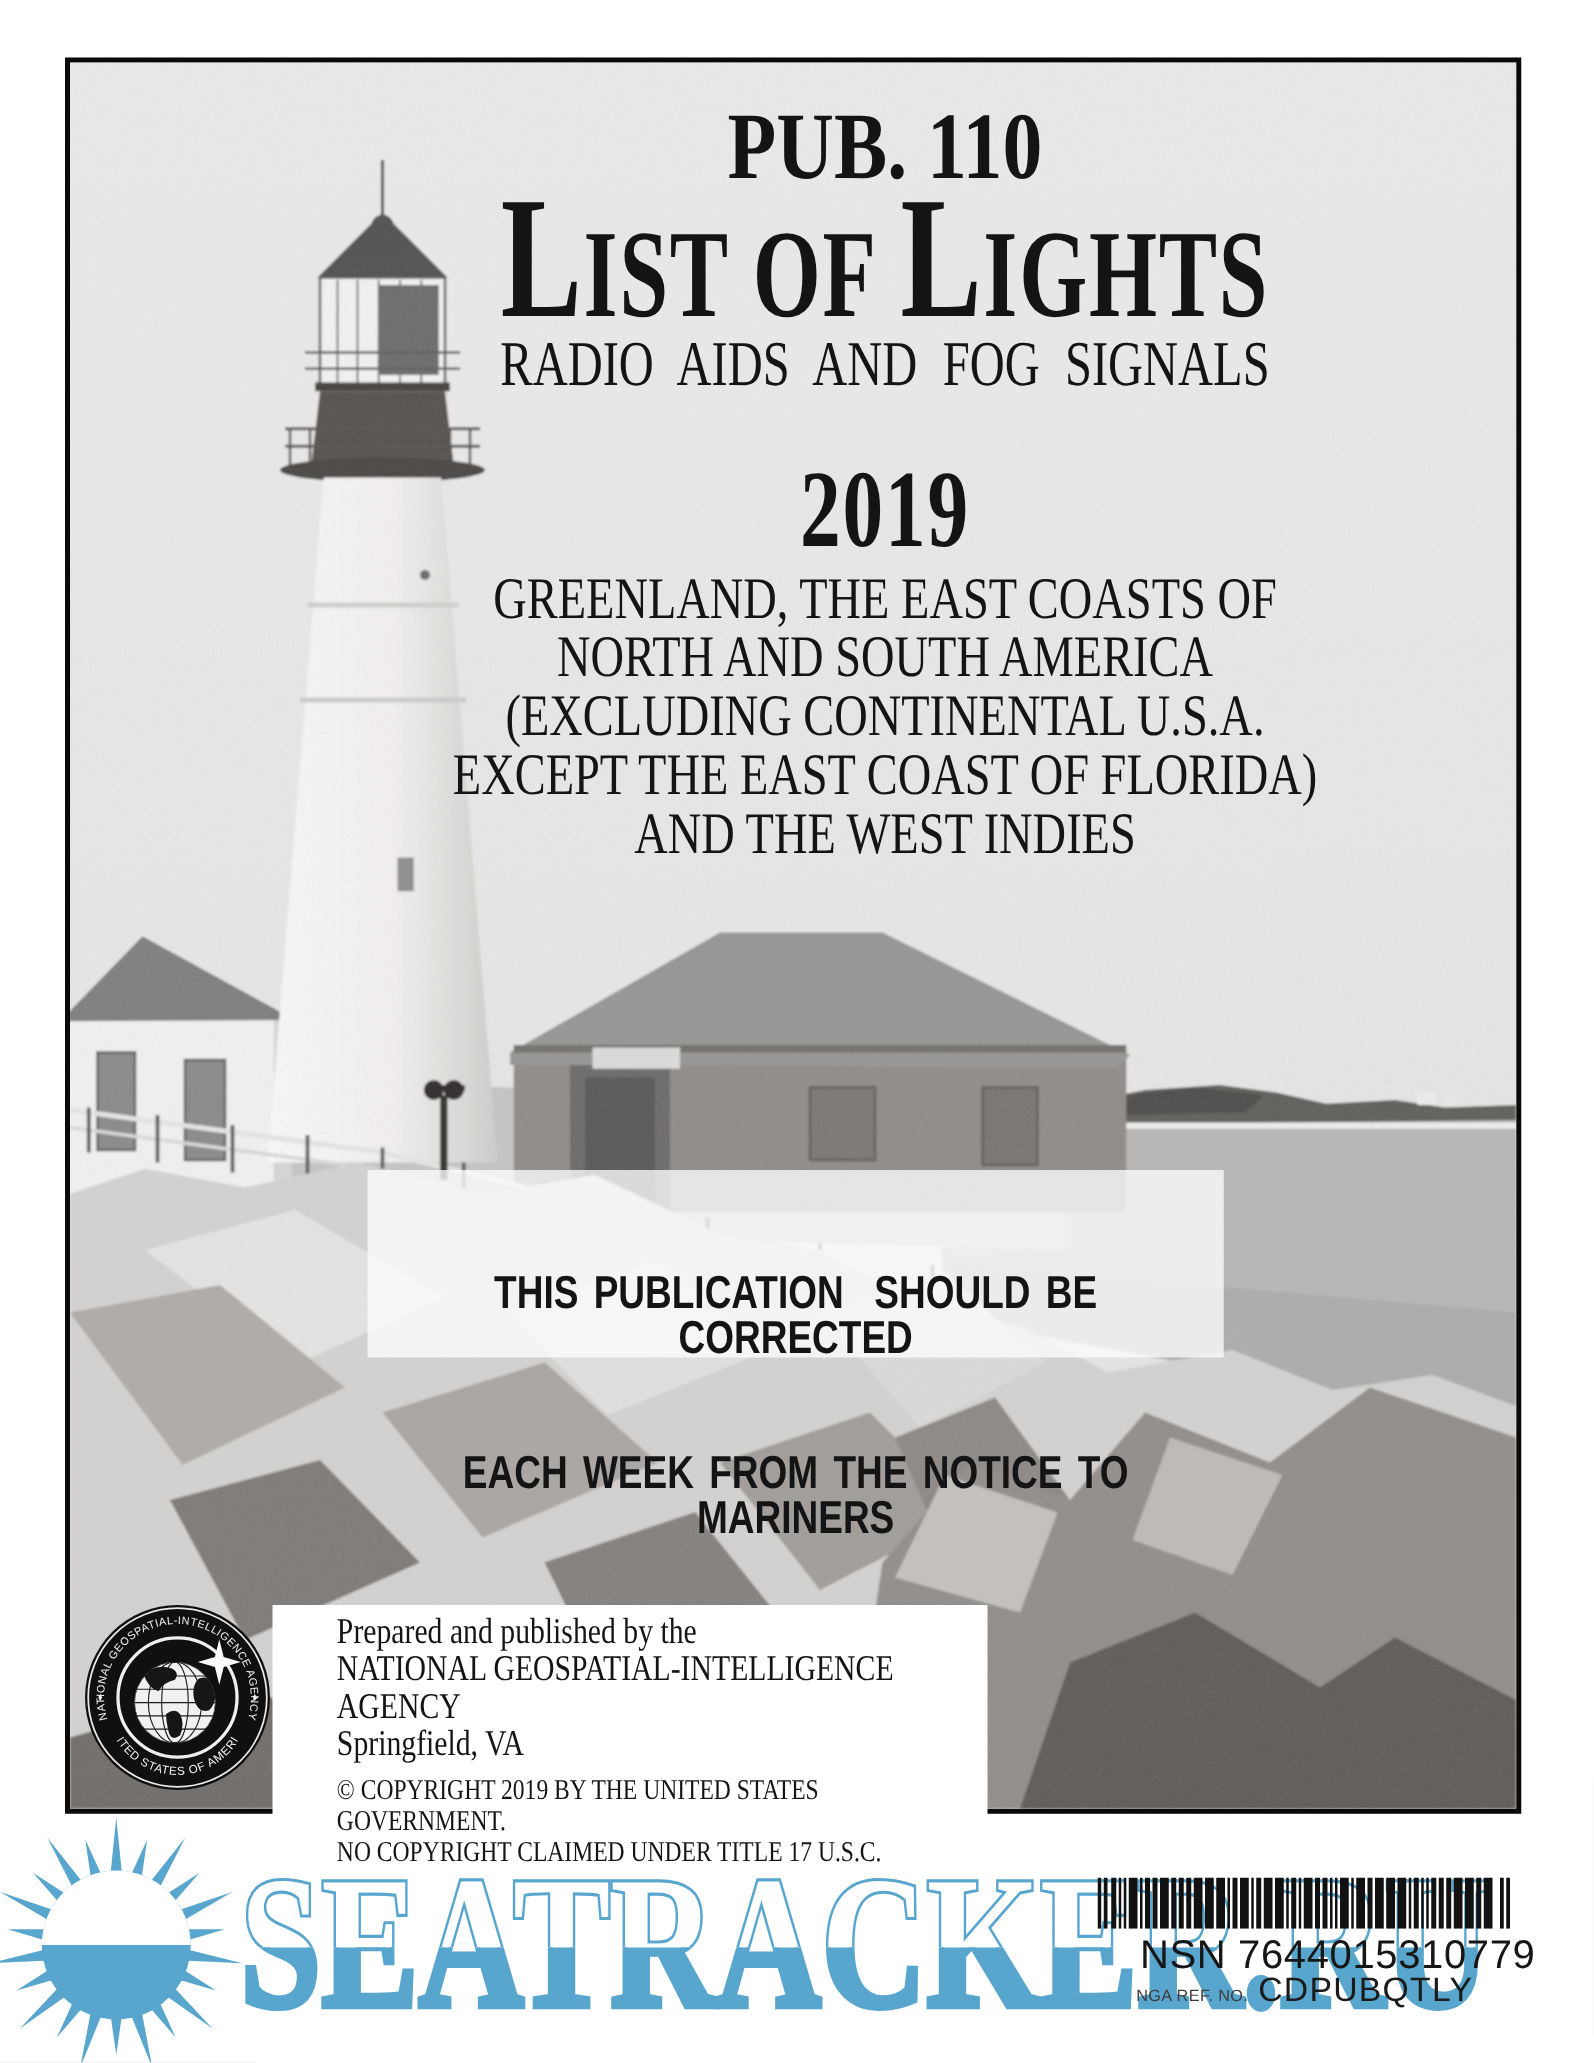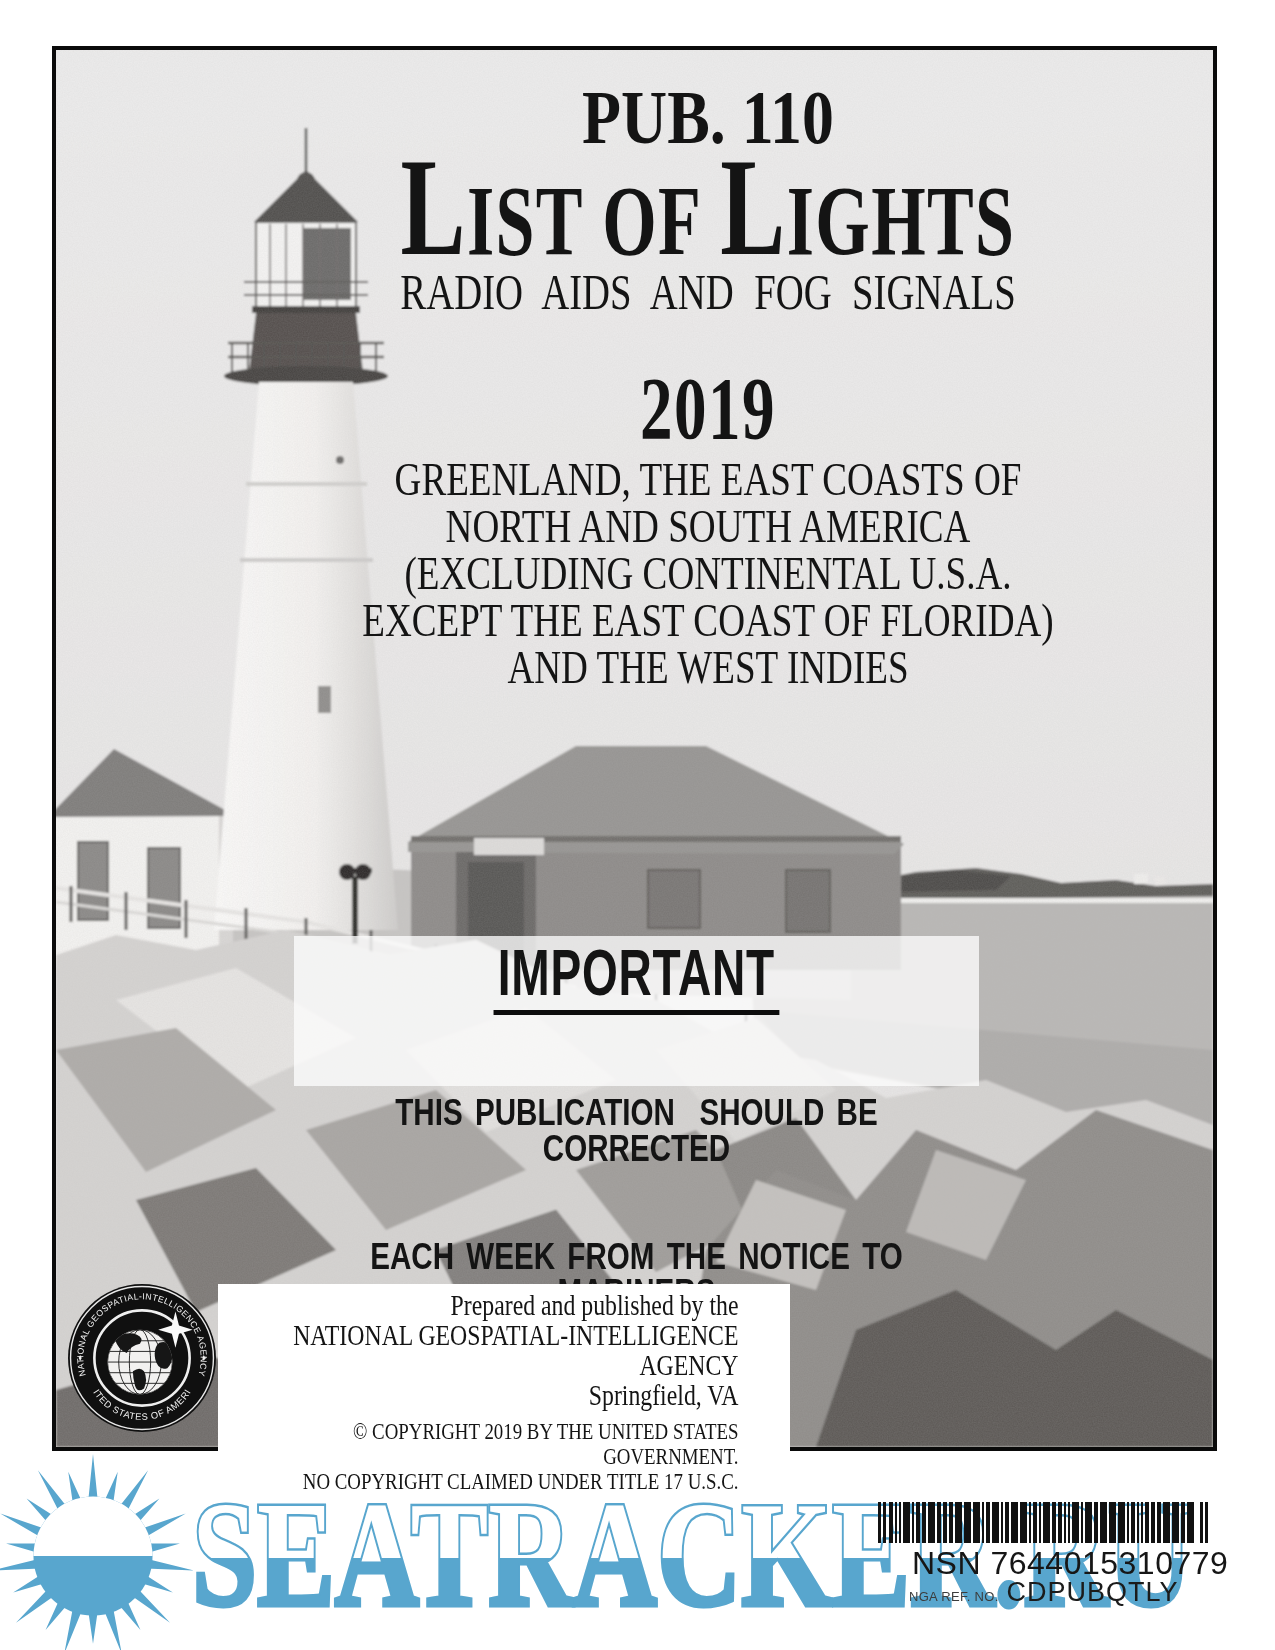--- a/index.html
+++ b/index.html
@@ -29,21 +29,21 @@
     font-family:"Liberation Sans", sans-serif;font-weight:bold;
   }
   .imp-title{display:inline-block;margin-top:4px;font-size:64px;line-height:1.05;
     border-bottom:5px solid #0d0d0d;padding:0 6px 3px 6px;
     transform:scaleX(.72);transform-origin:50% 0;letter-spacing:1px;}
   .imp-lines{margin-top:8px;font-size:37px;line-height:36px;word-spacing:5px;
     transform:scaleX(.80);transform-origin:50% 0;white-space:pre-wrap;}
   
   .pub-box{
     position:absolute;left:162px;top:1234px;width:572px;height:182px;background:#ffffff;
-    text-align:right;
+    text-align:left;
   }
   .pub-inner{transform:scaleX(.82);transform-origin:50% 0;padding-top:6px;}
   .pub-l{font-size:29px;line-height:30px;}
   .copy-l{font-size:23px;line-height:25px;}
   .copy-first{margin-top:9px;}
   .seal{position:absolute;left:10px;top:1232px;width:152px;height:152px;}
   
   .sun{position:absolute;left:-13px;top:1452px;width:212px;height:212px;z-index:2;}
   .wm{position:absolute;left:185px;top:1496px;width:1015px;height:128px;z-index:2;}
   .barcode{position:absolute;left:878px;top:1502px;width:330px;height:41px;z-index:4;}
@@ -202,21 +202,20 @@
     <div class="region">
       <div>GREENLAND, THE EAST COASTS OF</div>
       <div>NORTH AND SOUTH AMERICA</div>
       <div>(EXCLUDING CONTINENTAL U.S.A.</div>
       <div>EXCEPT THE EAST COAST OF FLORIDA)</div>
       <div>AND THE WEST INDIES</div>
     </div>
   </div>
 
   <div class="imp-box">
-    <div><span class="imp-title">IMPORTANT</span></div>
     <div class="imp-lines">
       <div>THIS PUBLICATION  SHOULD BE CORRECTED</div>
       <div>EACH WEEK FROM THE NOTICE TO MARINERS</div>
     </div>
   </div>
 
   <div class="pub-box">
     <div class="pub-inner">
       <div class="pub-l">Prepared and published by the</div>
       <div class="pub-l">NATIONAL GEOSPATIAL-INTELLIGENCE AGENCY</div>

